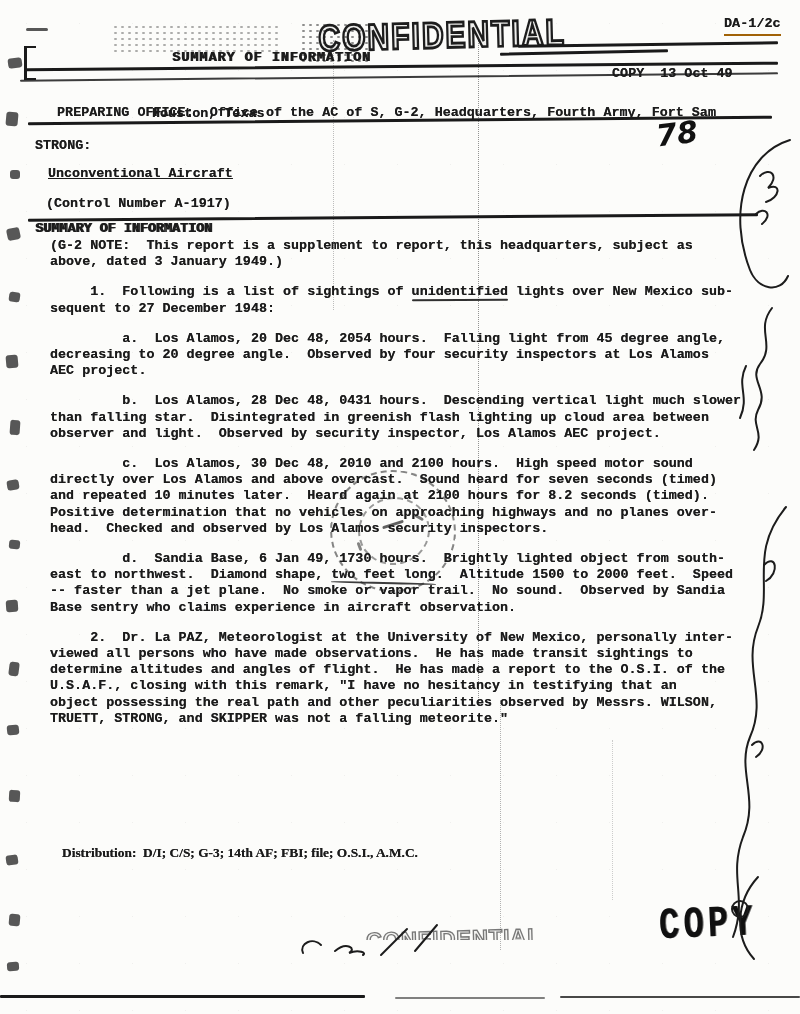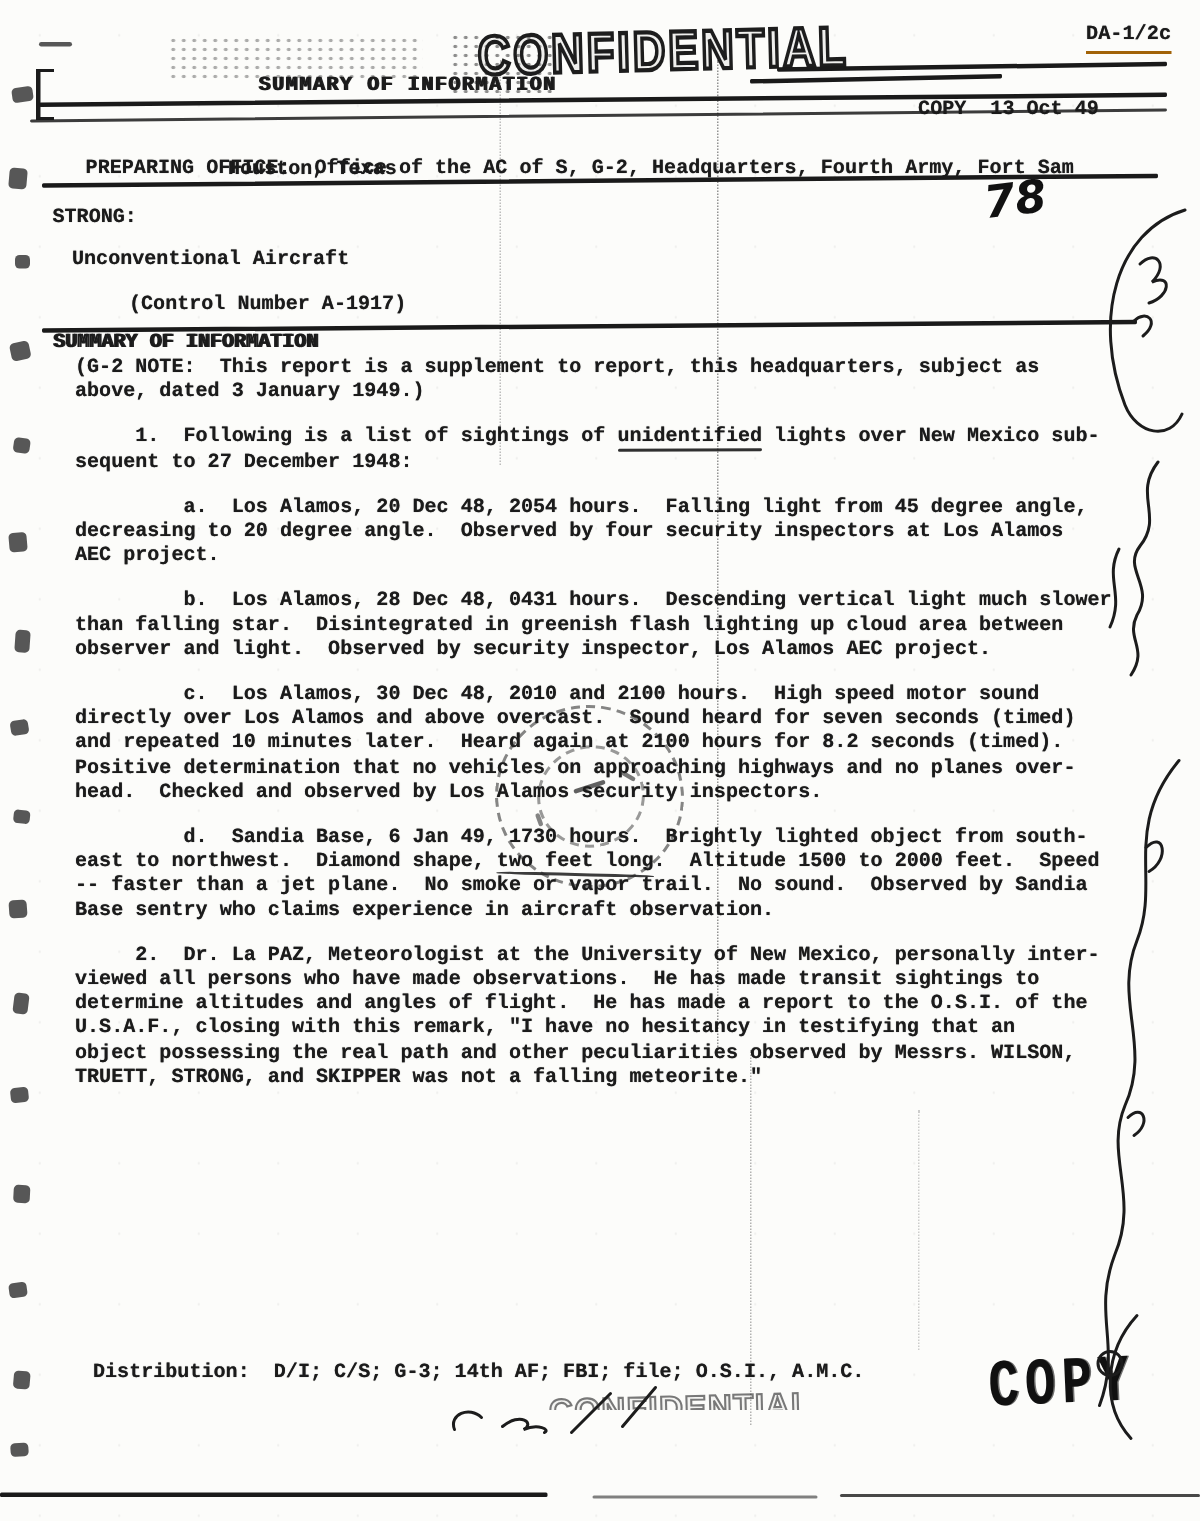--- a/index.html
+++ b/index.html
@@ -81,43 +81,43 @@
 
 <div class="abs tw" style="left:41px;top:89px;text-align:center;">
   <span>PREPARING OFFICE:</span><span style="display:inline-block;width:16px;"></span><span>Office of the AC of S, G-2, Headquarters, Fourth Army, Fort Sam</span>
 </div>
 <div class="abs tw" style="left:152px;top:106px;">Houston, Texas</div>
 <div class="rule" style="left:28px;top:119px;width:744px;height:2.6px;transform:rotate(-0.5deg);"></div>
 
 <div class="abs handwriting" style="left:656px;top:116px;font-size:30px;transform:rotate(-7deg);color:#111;">78</div>
 
 <div class="abs tw" style="left:35px;top:138px;">STRONG:</div>
-<div class="abs tw" style="left:48px;top:166px;">Unconventional Aircraft</div>
-<div class="abs tw" style="left:46px;top:196px;margin-left:40px;">(Control Number A-1917)</div>
+<div class="abs tw" style="left:48px;top:166px;text-decoration:underline;">Unconventional Aircraft</div>
+<div class="abs tw" style="left:46px;top:196px;">(Control Number A-1917)</div>
 
 <div class="rule" style="left:28px;top:216px;width:730px;height:3.2px;transform:rotate(-0.45deg);"></div>
 <div class="abs tw" style="left:35px;top:221px;text-shadow:1.2px 0 #222;">SUMMARY OF INFORMATION</div>
 
 <div class="abs tw" style="left:50px;top:238px;width:740px;"><div class="para"><div class="tline">(G-2 NOTE:  This report is a supplement to report, this headquarters, subject as</div><div class="tline">above, dated 3 January 1949.)</div></div><div class="para"><div class="tline">     1.  Following is a list of sightings of unidentified lights over New Mexico sub-</div><div class="tline">sequent to 27 December 1948:</div></div><div class="para"><div class="tline">         a.  Los Alamos, 20 Dec 48, 2054 hours.  Falling light from 45 degree angle,</div><div class="tline">decreasing to 20 degree angle.  Observed by four security inspectors at Los Alamos</div><div class="tline">AEC project.</div></div><div class="para"><div class="tline">         b.  Los Alamos, 28 Dec 48, 0431 hours.  Descending vertical light much slower</div><div class="tline">than falling star.  Disintegrated in greenish flash lighting up cloud area between</div><div class="tline">observer and light.  Observed by security inspector, Los Alamos AEC project.</div></div><div class="para"><div class="tline">         c.  Los Alamos, 30 Dec 48, 2010 and 2100 hours.  High speed motor sound</div><div class="tline">directly over Los Alamos and above overcast.  Sound heard for seven seconds (timed)</div><div class="tline">and repeated 10 minutes later.  Heard again at 2100 hours for 8.2 seconds (timed).</div><div class="tline">Positive determination that no vehicles on approaching highways and no planes over-</div><div class="tline">head.  Checked and observed by Los Alamos security inspectors.</div></div><div class="para"><div class="tline">         d.  Sandia Base, 6 Jan 49, 1730 hours.  Brightly lighted object from south-</div><div class="tline">east to northwest.  Diamond shape, two feet long.  Altitude 1500 to 2000 feet.  Speed</div><div class="tline">-- faster than a jet plane.  No smoke or vapor trail.  No sound.  Observed by Sandia</div><div class="tline">Base sentry who claims experience in aircraft observation.</div></div><div class="para"><div class="tline">     2.  Dr. La PAZ, Meteorologist at the University of New Mexico, personally inter-</div><div class="tline">viewed all persons who have made observations.  He has made transit sightings to</div><div class="tline">determine altitudes and angles of flight.  He has made a report to the O.S.I. of the</div><div class="tline">U.S.A.F., closing with this remark, "I have no hesitancy in testifying that an</div><div class="tline">object possessing the real path and other peculiarities observed by Messrs. WILSON,</div><div class="tline">TRUETT, STRONG, and SKIPPER was not a falling meteorite."</div></div></div>
 
 <div class="rule" style="left:412px;top:299px;width:96px;height:1.6px;transform:rotate(-0.3deg);opacity:.9;"></div>
 <div class="rule" style="left:331px;top:582px;width:105px;height:2px;transform:rotate(1.4deg);border-radius:40%;opacity:.85;"></div>
 
 <div class="abs" style="left:330px;top:470px;width:122px;height:118px;border:2px dashed rgba(35,35,35,.55);border-radius:50%;transform:rotate(8deg);"></div>
 <div class="abs" style="left:358px;top:497px;width:68px;height:64px;border:2px dashed rgba(35,35,35,.45);border-radius:50%;transform:rotate(-12deg);"></div>
 <div class="mark" style="left:382px;top:523px;width:22px;height:3px;transform:rotate(-18deg);opacity:.7;"></div>
 <div class="mark" style="left:414px;top:516px;width:10px;height:3px;transform:rotate(30deg);opacity:.6;"></div>
 <div class="mark" style="left:355px;top:545px;width:9px;height:3px;transform:rotate(70deg);opacity:.55;"></div>
 
 <div class="fold" style="left:333px;top:40px;height:270px;opacity:.6;"></div>
 <div class="fold" style="left:478px;top:40px;height:660px;"></div>
 <div class="fold" style="left:500px;top:700px;height:250px;opacity:.7;"></div>
 <div class="fold" style="left:612px;top:740px;height:160px;opacity:.45;"></div>
 
-<div class="abs tw" style="left:62px;top:908px;">Distribution:  D/I; C/S; G-3; 14th AF; FBI; file; O.S.I., A.M.C.</div>
+<div class="abs tw" style="left:62px;top:845px;font-family:Liberation Serif, serif;">Distribution:  D/I; C/S; G-3; 14th AF; FBI; file; O.S.I., A.M.C.</div>
 
 <svg style="left:295px;top:915px;" width="190" height="50" viewBox="0 0 190 50">
   <path class="sig-path" d="M8 38 C 4 28, 18 22, 26 30"></path>
   <path class="sig-path" d="M40 36 C 52 26, 62 34, 54 38 C 64 34, 72 38, 68 40"></path>
   <path class="sig-path" d="M86 40 L 112 14"></path>
   <path class="sig-path" d="M120 36 L 142 10"></path>
 </svg>
 
 <div class="abs" style="left:366px;top:926px;height:14px;overflow:hidden;opacity:.6;">
   <div class="stamp-outline" style="font-size:22px;-webkit-text-stroke:1.4px #222;transform:rotate(-1.5deg);letter-spacing:1px;">CONFIDENTIAL</div>

